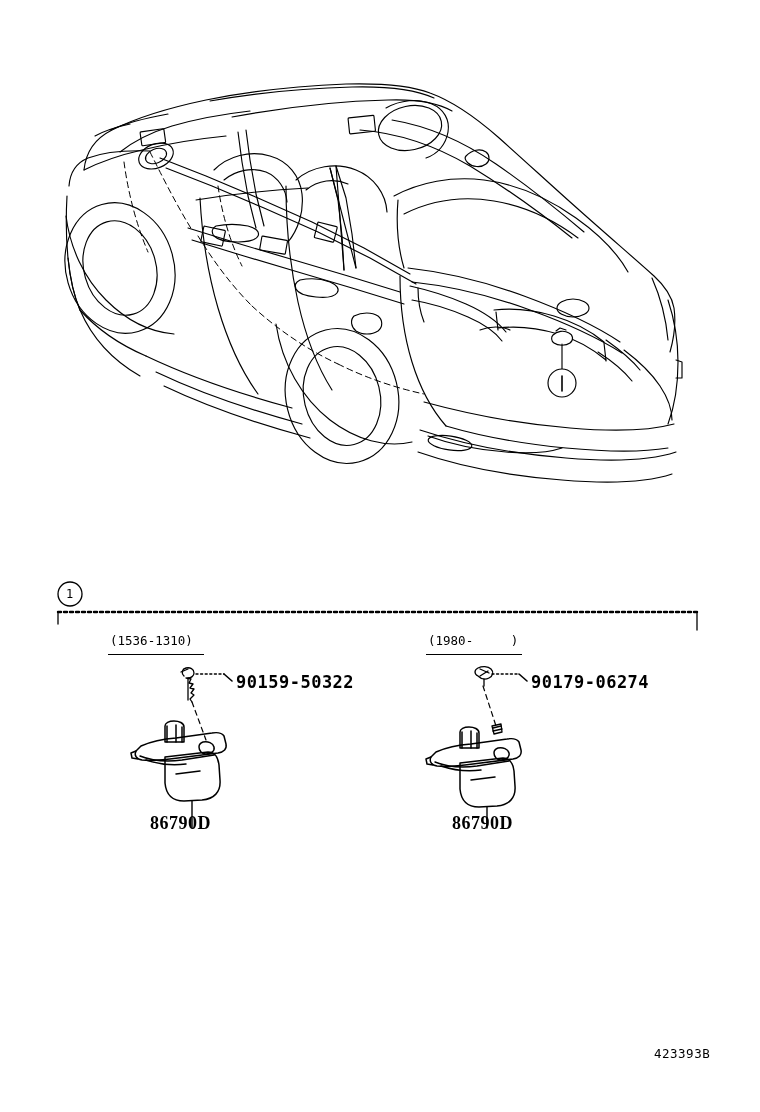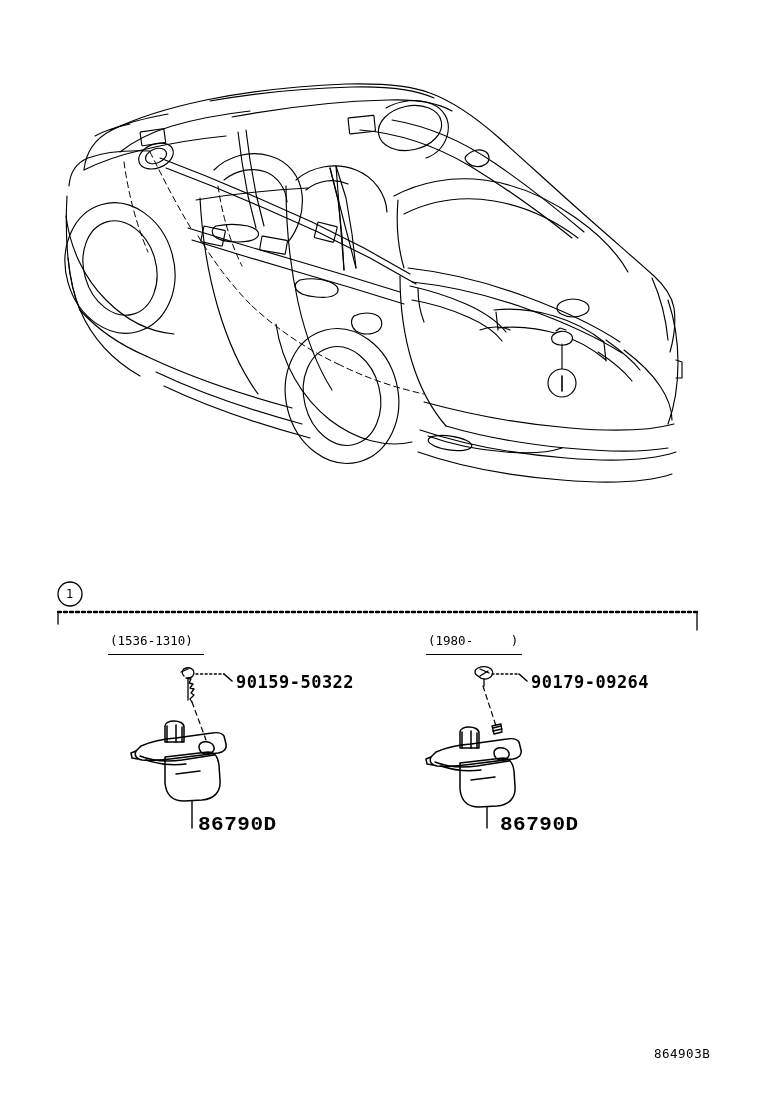--- a/index.html
+++ b/index.html
@@ -37,25 +37,24 @@
     color: #000;
   }
   .partnum {
     font-family: "DejaVu Sans Mono", monospace;
     font-size: 17px;
     font-weight: bold;
     letter-spacing: 0.5px;
     text-align: right;
   }
   .partcode {
-    font-family: Liberation Mono, monospace;
-    font-size: 21px;
+    font-family: Liberation Serif, serif;
+    font-size: 18px;
     font-weight: bold;
     letter-spacing: 0.5px;
-    margin-left: 48px;
   }
   .daterange {
     font-family: "DejaVu Sans Mono", monospace;
     font-size: 12.5px;
     font-weight: normal;
     letter-spacing: 0px;
   }
   .figcode {
     font-family: "DejaVu Sans Mono", monospace;
     font-size: 12.5px;
@@ -347,19 +346,19 @@
   <div class="lbl daterange" style="left:110px; top:635px;">(1536-1310)</div>
   <div class="underline-rule" style="left:108px; top:654px; width:96px;"></div>
 
   <div class="lbl partnum" style="left:236px; top:674px;">90159-50322</div>
 
   <div class="lbl partcode" style="left:150px; top:814px;">86790D</div>
 
   <div class="lbl daterange" style="left:428px; top:635px;">(1980-     )</div>
   <div class="underline-rule" style="left:426px; top:654px; width:96px;"></div>
 
-  <div class="lbl partnum" style="left:531px; top:674px;">90179-09264</div>
+  <div class="lbl partnum" style="left:531px; top:674px;">90179-06274</div>
 
   <div class="lbl partcode" style="left:452px; top:814px;">86790D</div>
 
-  <div class="lbl figcode" style="left:654px; top:1048px;">864903B</div>
+  <div class="lbl figcode" style="left:654px; top:1048px;">423393B</div>
 
 </div>
 
 </body></html>

